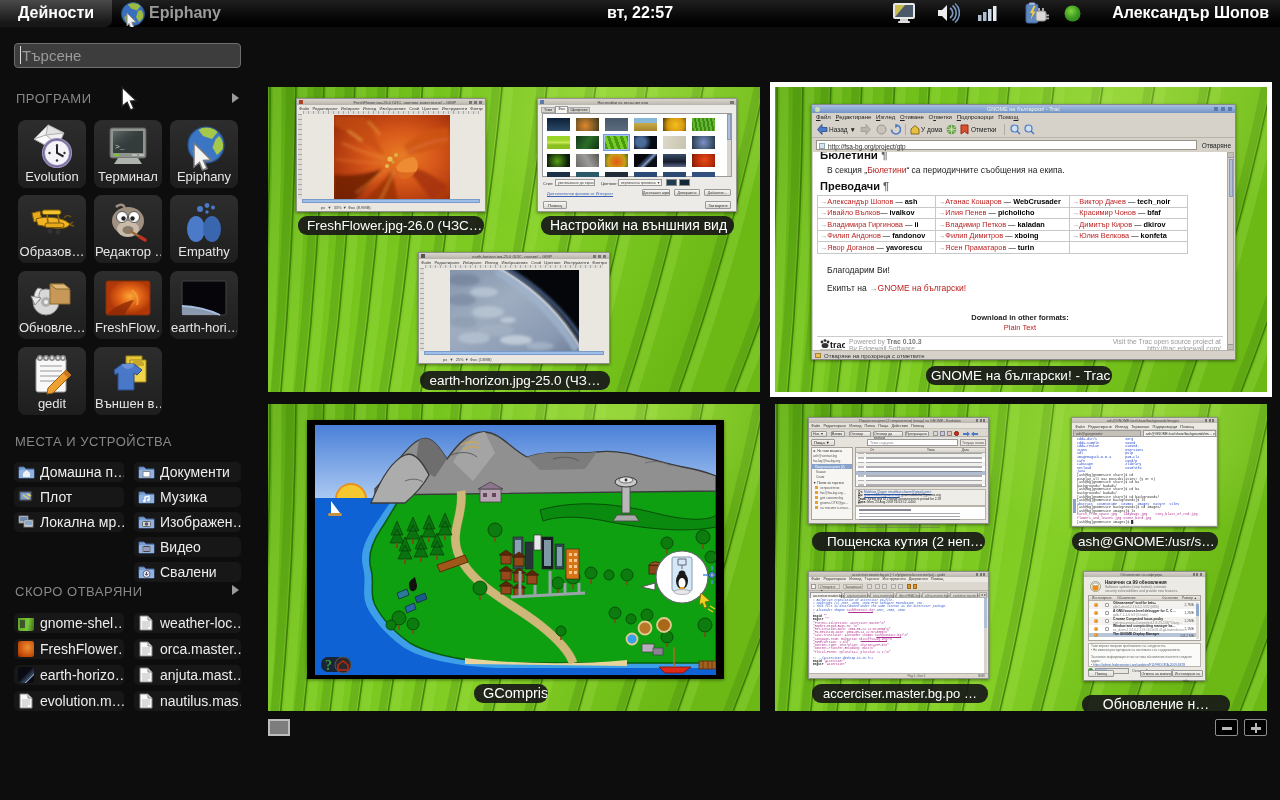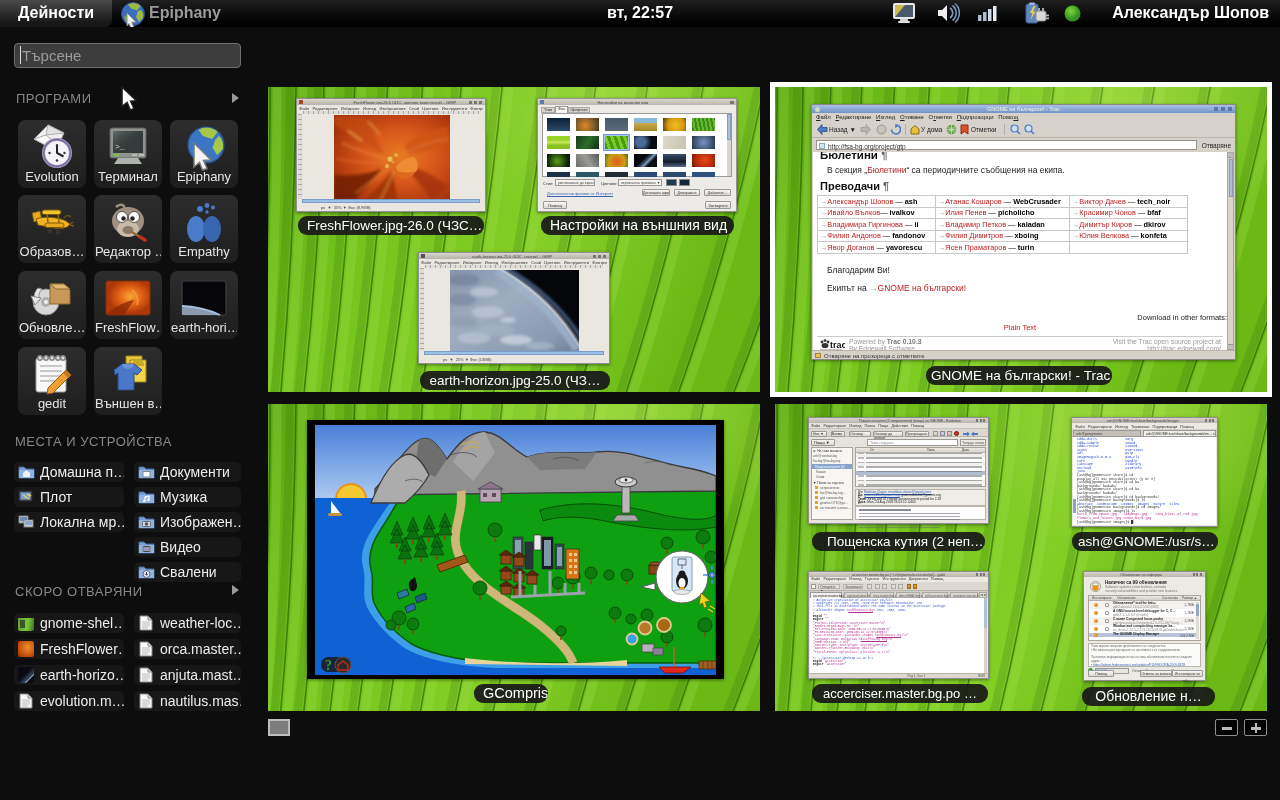--- a/index.html
+++ b/index.html
@@ -690,21 +690,21 @@
     </tr>
     <tr>
      <td style="border:1px solid #c8c8c8;padding:0.5px 2px;line-height:9.5px;white-space:nowrap;overflow:hidden"><span style="color:#889">→</span><span style="color:#b22">Явор Доганов</span> — <b>yavorescu</b></td>
      <td style="border:1px solid #c8c8c8;padding:0.5px 2px;line-height:9.5px;white-space:nowrap;overflow:hidden"><span style="color:#889">→</span><span style="color:#b22">Ясен Праматаров</span> — <b>turin</b></td>
      <td style="border:1px solid #c8c8c8;padding:0.5px 2px;line-height:9.5px"></td>
     </tr>
    </tbody>
         </table>
    <div style="position:absolute;left:14px;top:113px;font-size:8.5px;color:#222">Благодарим Ви!</div>
    <div style="position:absolute;left:14px;top:131px;font-size:8.5px;color:#222">Екипът на <span style="color:#889">→</span><span style="color:#b22">GNOME на български!</span></div>
-   <div style="position:absolute;left:0;right:0;top:161px;text-align:right;font-size:7.5px;font-weight:normal;color:#222">Download in other formats:</div>
+   <div style="position:absolute;left:0;right:0;top:161px;text-align:center;font-size:7.5px;font-weight:bold;color:#222">Download in other formats:</div>
    <div style="position:absolute;left:0;right:0;top:171px;text-align:center;font-size:7.5px;color:#b22">Plain Text</div>
    <div style="position:absolute;left:4px;right:4px;top:184px;border-top:1px solid #ccc"></div>
    <svg style="position:absolute;left:6px;top:186px" width="26" height="14" viewBox="0 0 26 14">
     <circle cx="3" cy="4" r="1.4" fill="#333"></circle>
           <circle cx="6" cy="2.6" r="1.4" fill="#333"></circle>
           <circle cx="9" cy="4" r="1.4" fill="#333"></circle>
     <ellipse cx="6" cy="7.5" rx="3.4" ry="2.6" fill="#333"></ellipse>
     <text x="11" y="10" font-size="9" font-weight="bold" fill="#111">trac</text>
     <rect x="1" y="11.5" width="22" height="2" fill="#888"></rect>
    </svg>
@@ -1140,21 +1140,21 @@
   <div style="position:absolute;left:4px;top:96px;width:5px;height:5px;border-radius:50%;background:#3a9a3a"></div>
   <div style="position:absolute;left:11px;top:95.5px;width:34px;height:6px;background:#e8e6e0;border:1px solid #999">
         <div style="position:absolute;left:0;top:0;width:11px;height:100%;background:linear-gradient(#b8ccf0,#7a9ad8)"></div>
       </div>
   <div style="position:absolute;left:48px;top:96.5px;font-size:3.4px;color:#444">Остават 2 минути</div>
       <div style="position:absolute;right:3px;top:96.5px;font-size:3.3px;color:#555">Проверка на пакети</div>
   <div style="position:absolute;left:4px;bottom:3px;width:26px;height:7px;background:linear-gradient(#f8f7f4,#dcd9d2);border:1px solid #999;border-radius:1px;font-size:3.5px;color:#333;text-align:center;line-height:6.5px">Помощ</div>
   <div style="position:absolute;left:56px;bottom:3px;width:32px;height:7px;background:linear-gradient(#f8f7f4,#dcd9d2);border:1px solid #999;border-radius:1px;font-size:3.5px;color:#333;text-align:center;line-height:6.5px">Отмяна на всичко</div>
   <div style="position:absolute;right:2px;bottom:3px;width:31px;height:7px;background:linear-gradient(#f8f7f4,#dcd9d2);border:1px solid #999;border-radius:1px;font-size:3.3px;color:#333;text-align:center;line-height:6.5px">Инсталиране на обн…</div>
  </div>
- <div class="pill" style="left:307px;top:283px;width:133px;font-size:14px">Обновление н…</div>
+ <div class="pill" style="left:307px;top:291px;width:148px;font-size:14px">Обновление н…</div>
 </div>
 
 <div style="position:absolute;left:268px;top:719px;width:22px;height:17px;background:#7d7d7d;border:2px solid #bdbdbd"></div>
 <div style="position:absolute;left:1215px;top:719px;width:23px;height:17px;background:#000;border:1px solid #8f8f8f;border-radius:2px">
  <div style="position:absolute;left:6px;top:7px;width:10px;height:2.5px;background:#b8b8b8"></div>
 </div>
 <div style="position:absolute;left:1244px;top:719px;width:23px;height:17px;background:#000;border:1px solid #8f8f8f;border-radius:2px">
  <div style="position:absolute;left:6px;top:7px;width:10px;height:2.5px;background:#b8b8b8"></div>
  <div style="position:absolute;left:9.75px;top:3.25px;width:2.5px;height:10px;background:#b8b8b8"></div>
 </div>

